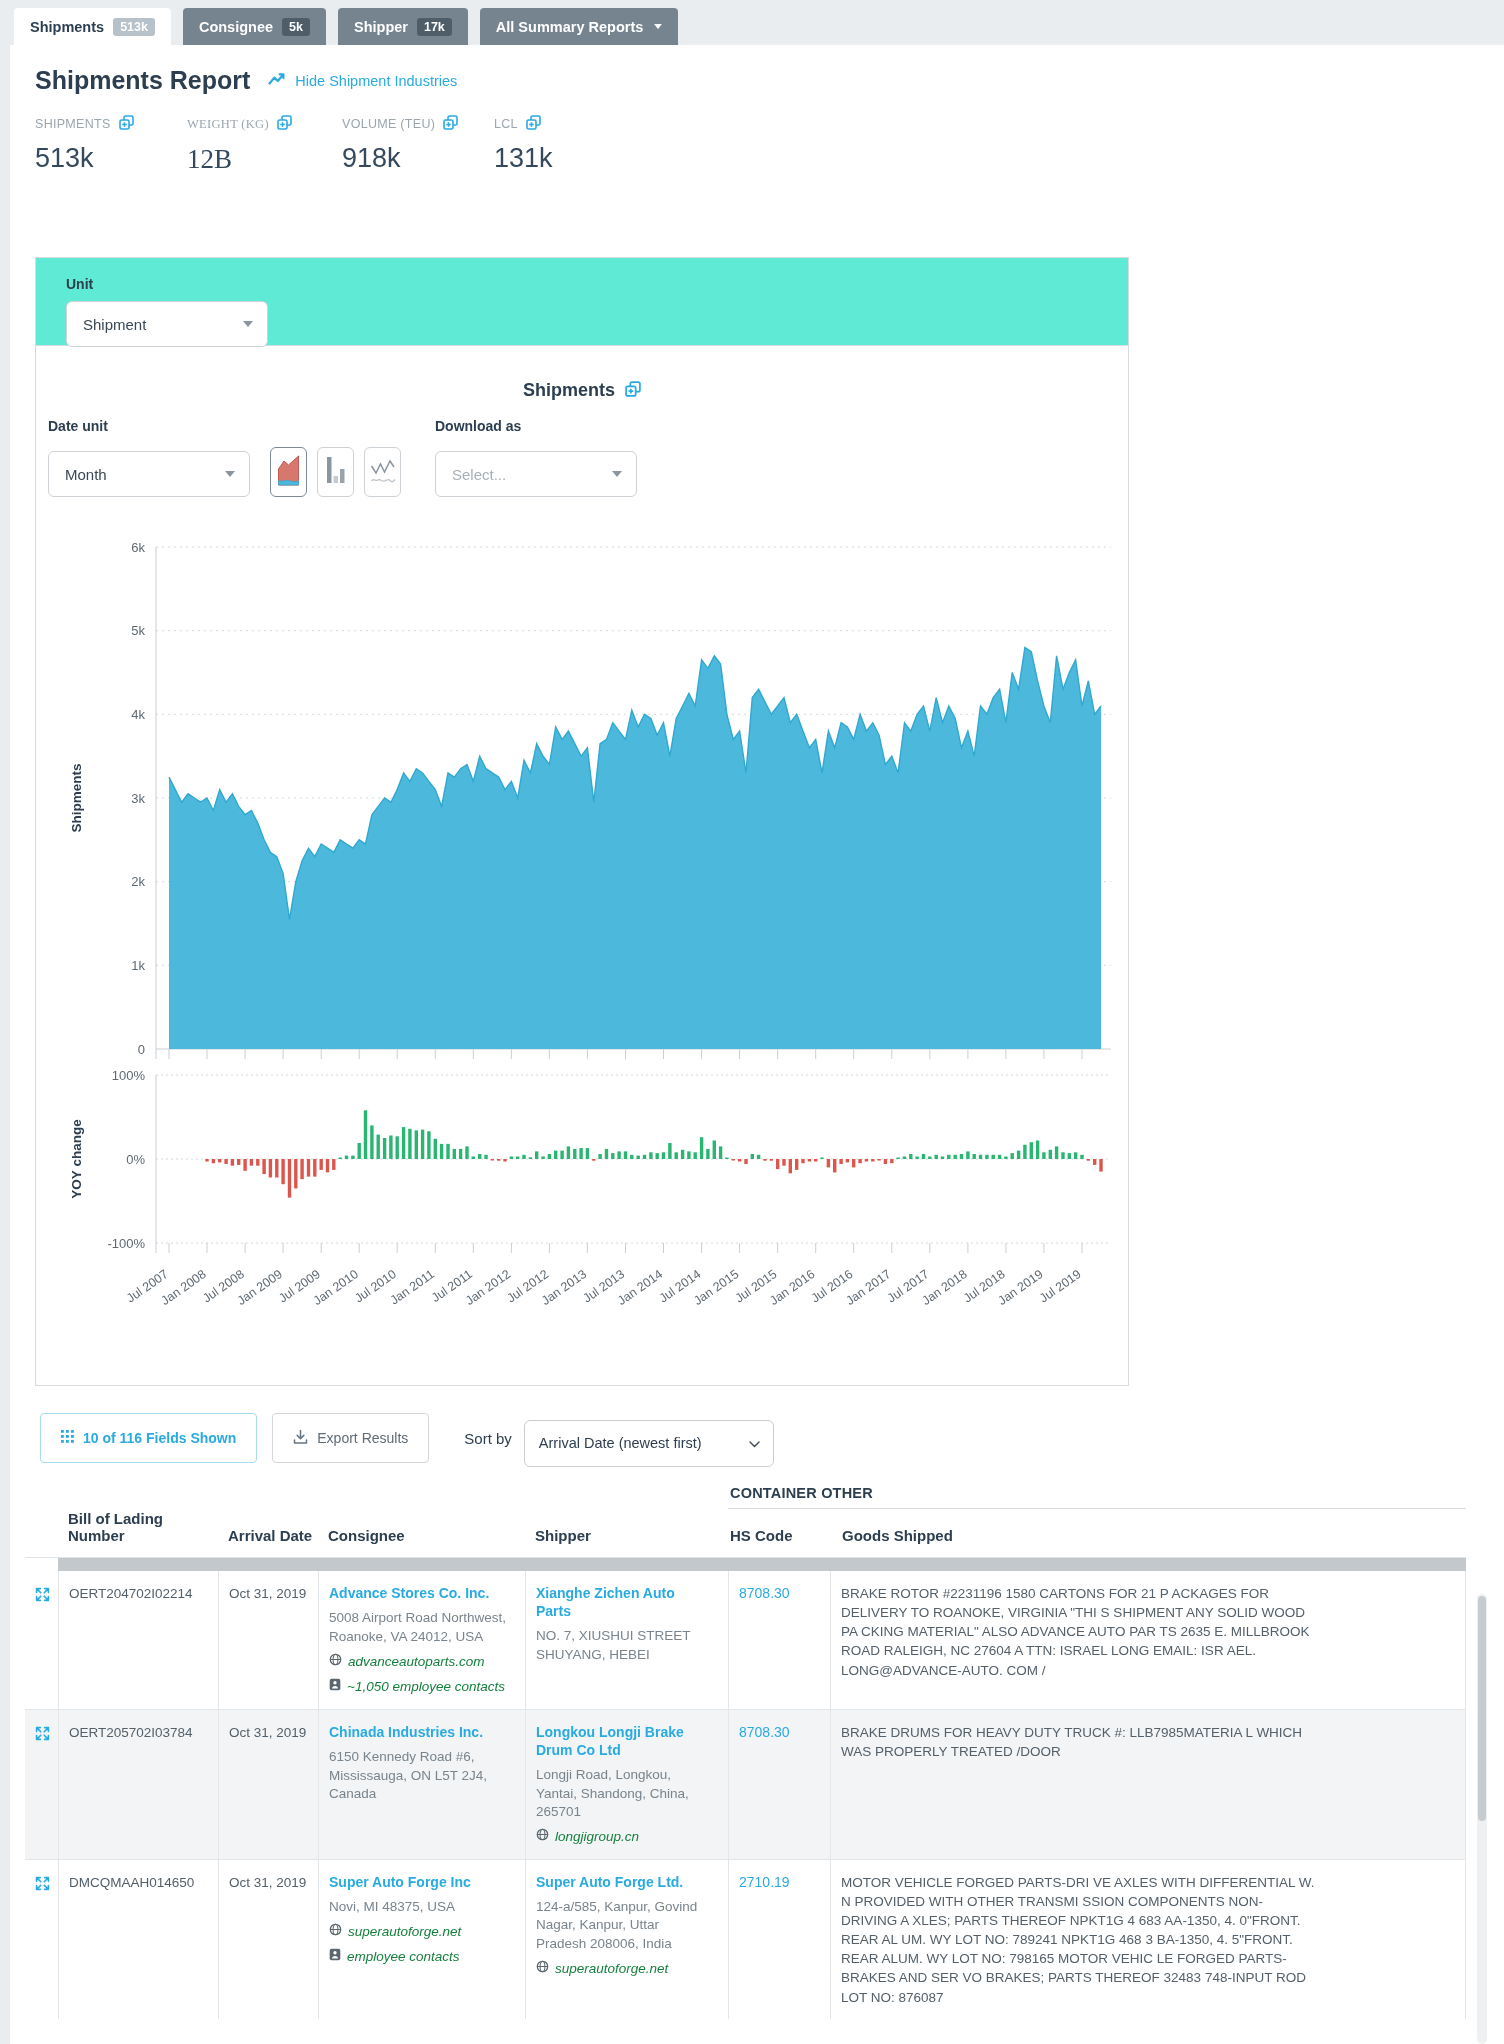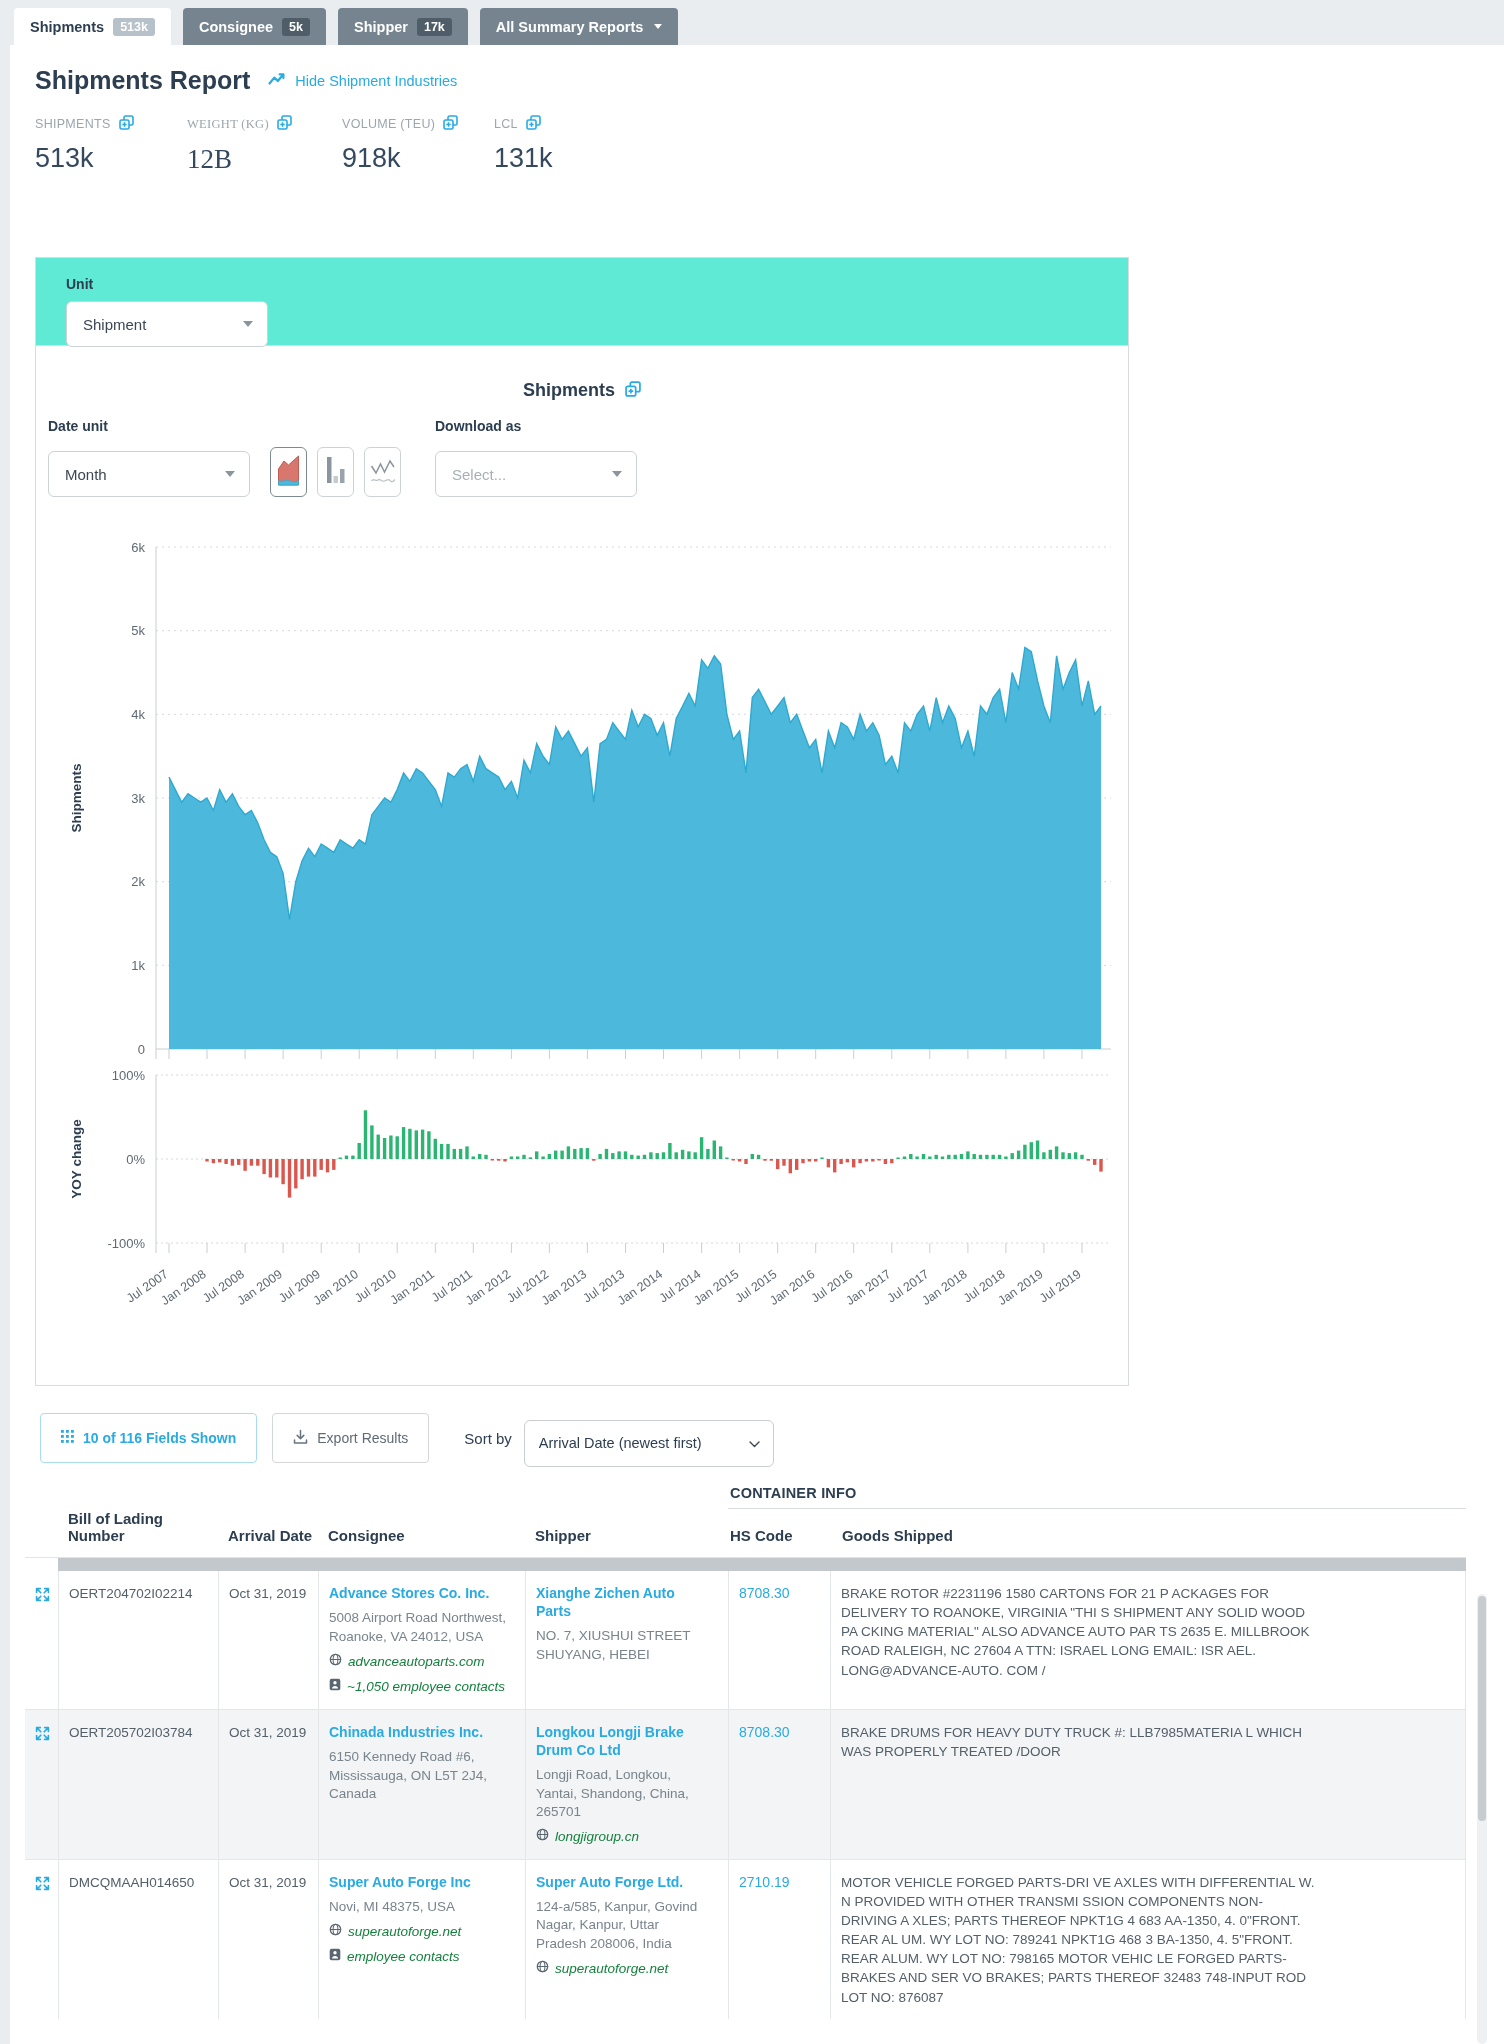--- a/index.html
+++ b/index.html
@@ -516,21 +516,21 @@
     </div>
   </div>
 
   <div class="dtable">
     <div class="tgrid thead">
       <div class="th span2" style="grid-column:1"></div>
       <div class="th span2" style="grid-column:2">Bill of Lading Number</div>
       <div class="th span2" style="grid-column:3">Arrival Date</div>
       <div class="th span2" style="grid-column:4">Consignee</div>
       <div class="th span2" style="grid-column:5">Shipper</div>
-      <div class="th-group">CONTAINER INFO</div>
+      <div class="th-group">CONTAINER OTHER</div>
       <div class="th th-hs">HS Code</div>
       <div class="th th-goods">Goods Shipped</div>
     </div>
     <div class="hscroll-strip"></div>
     <div id="table-body">
     <div class="tgrid trow  row1h">
       <div class="td c-exp"><span><svg width="17" height="17" viewBox="0 0 17 17" fill="none" stroke="#29abe2" stroke-width="1.6" stroke-linecap="round" stroke-linejoin="round">
                 <path d="M6.8 6.8 2.6 2.6M2.6 6.4V2.6h3.8M10.2 6.8l4.2-4.2M10.6 2.6h3.8v3.8M6.8 10.2l-4.2 4.2M2.6 10.6v3.8h3.8M10.2 10.2l4.2 4.2M14.4 10.6v3.8h-3.8"></path>
               </svg></span></div>
       <div class="td bordered">OERT204702I02214</div>

